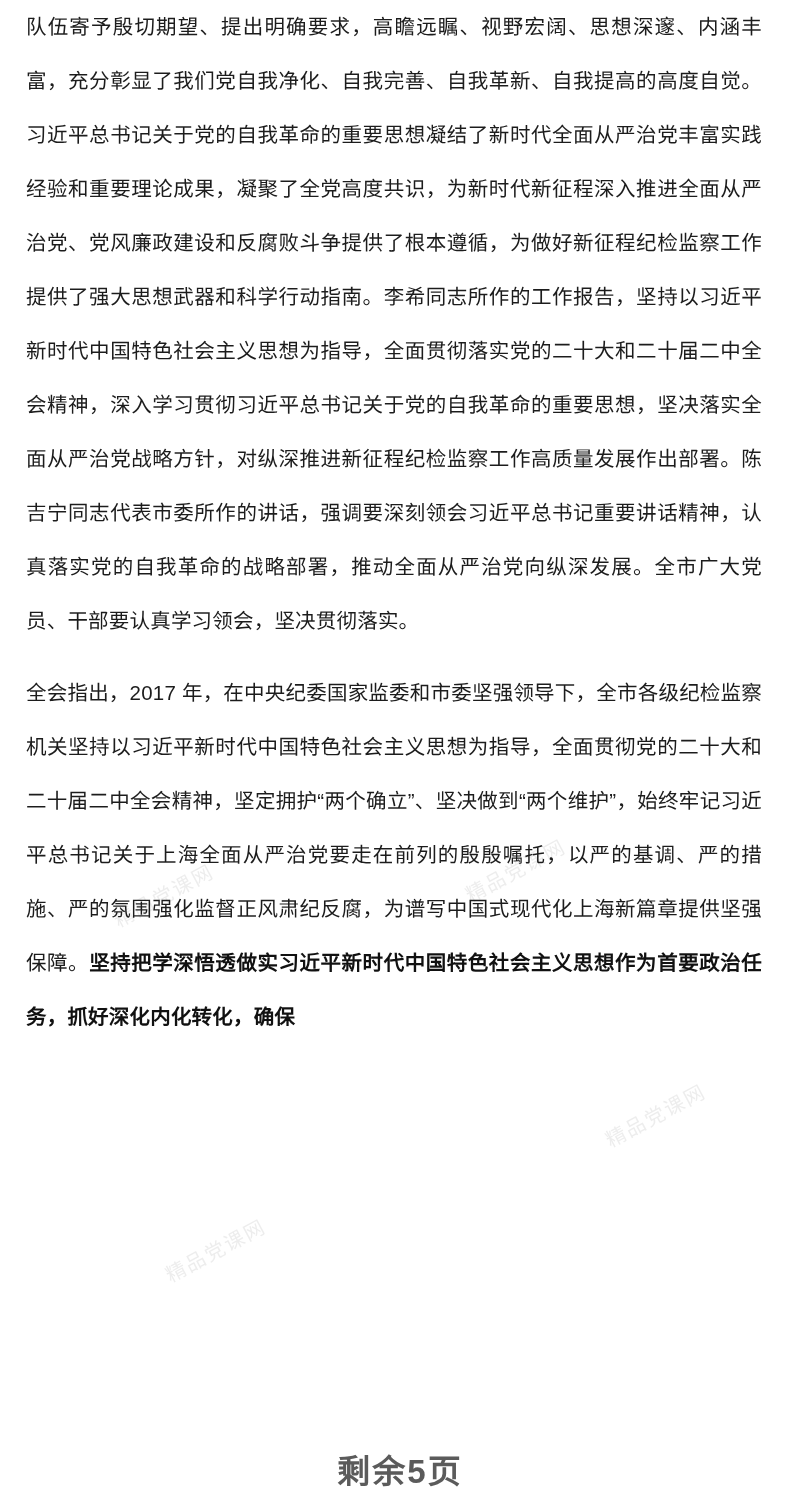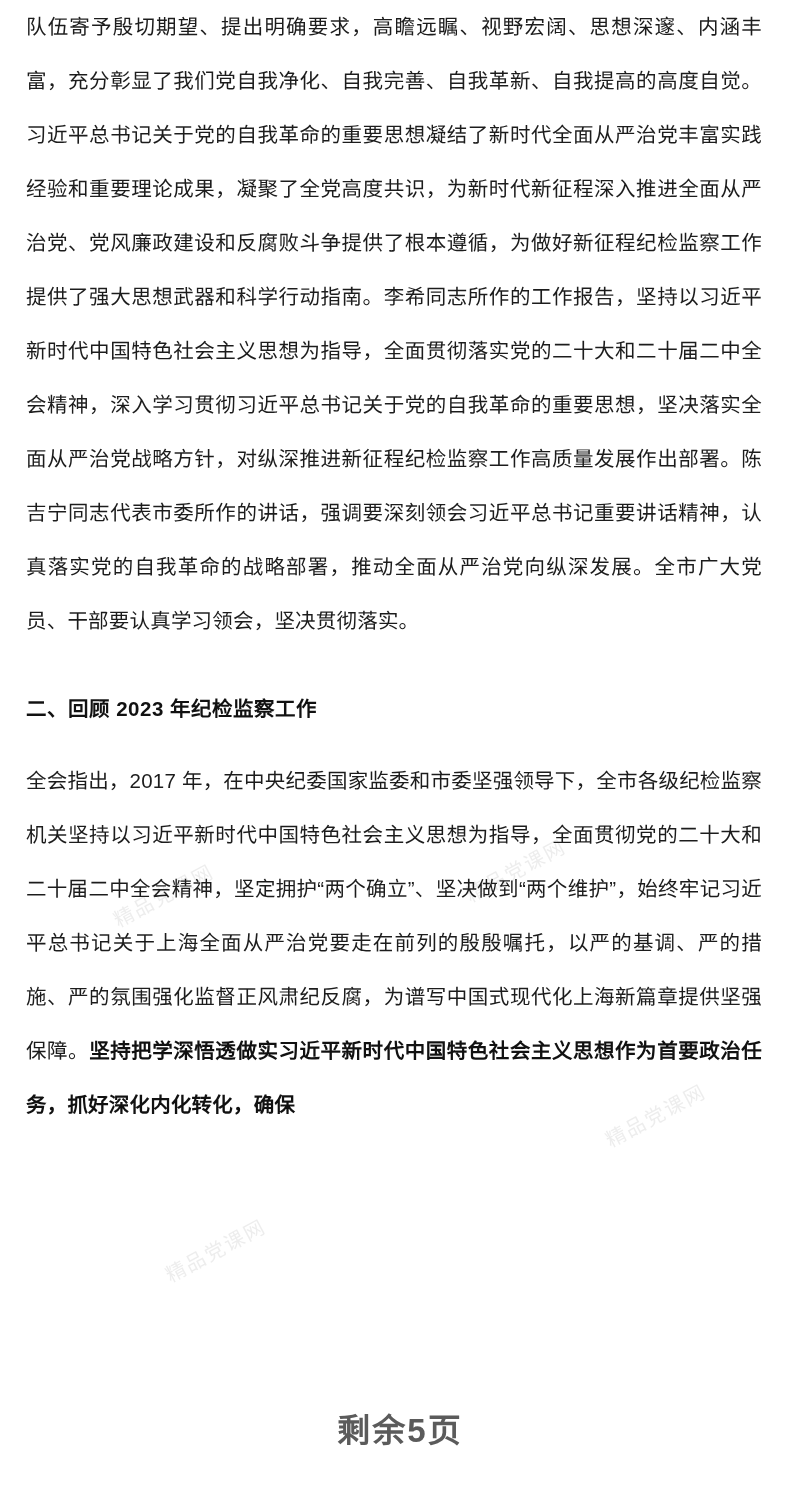--- a/index.html
+++ b/index.html
@@ -79,21 +79,21 @@
     pointer-events: none;
   }
 
   .paywall-bar {
     position: absolute;
     left: 0;
     right: 0;
     bottom: 0;
     height: 130px;
     display: flex;
-    align-items: center;
+    align-items: flex-end;
     justify-content: center;
     gap: 40px;
     background: #ffffff;
     z-index: 30;
   }
   .paywall-text {
     font-size: 33px;
     font-weight: bold;
     color: #5b5b5b;
     letter-spacing: 2px;
@@ -107,21 +107,20 @@
   <span class="wm" style="left:108px; top:880px;">精品党课网</span>
   <span class="wm" style="left:460px; top:855px;">精品党课网</span>
   <span class="wm" style="left:600px; top:1100px;">精品党课网</span>
   <span class="wm" style="left:160px; top:1235px;">精品党课网</span>
 </div>
 
 <div class="page">
 
   <p class="doc-para">队伍寄予殷切期望、提出明确要求，高瞻远瞩、视野宏阔、思想深邃、内涵丰富，充分彰显了我们党自我净化、自我完善、自我革新、自我提高的高度自觉。习近平总书记关于党的自我革命的重要思想凝结了新时代全面从严治党丰富实践经验和重要理论成果，凝聚了全党高度共识，为新时代新征程深入推进全面从严治党、党风廉政建设和反腐败斗争提供了根本遵循，为做好新征程纪检监察工作提供了强大思想武器和科学行动指南。李希同志所作的工作报告，坚持以习近平新时代中国特色社会主义思想为指导，全面贯彻落实党的二十大和二十届二中全会精神，深入学习贯彻习近平总书记关于党的自我革命的重要思想，坚决落实全面从严治党战略方针，对纵深推进新征程纪检监察工作高质量发展作出部署。陈吉宁同志代表市委所作的讲话，强调要深刻领会习近平总书记重要讲话精神，认真落实党的自我革命的战略部署，推动全面从严治党向纵深发展。全市广大党员、干部要认真学习领会，坚决贯彻落实。</p>
 
-  <h2 class="doc-heading">二、回顾 2023 年纪检监察工作</h2>
 
   <p class="doc-para">
     <span>全会指出，2017 年，在中央纪委国家监委和市委坚强领导下，全市各级纪检监察机关坚持以习近平新时代中国特色社会主义思想为指导，全面贯彻党的二十大和二十届二中全会精神，坚定拥护“两个确立”、坚决做到“两个维护”，始终牢记习近平总书记关于上海全面从严治党要走在前列的殷殷嘱托，以严的基调、严的措施、严的氛围强化监督正风肃纪反腐，为谱写中国式现代化上海新篇章提供坚强保障。</span><span class="strong-run">坚持把学深悟透做实习近平新时代中国特色社会主义思想作为首要政治任务，抓好深化内化转化，确保</span>
   </p>
 
 </div>
 
 <div class="fade-mask"></div>
 
 <div class="paywall-bar">

